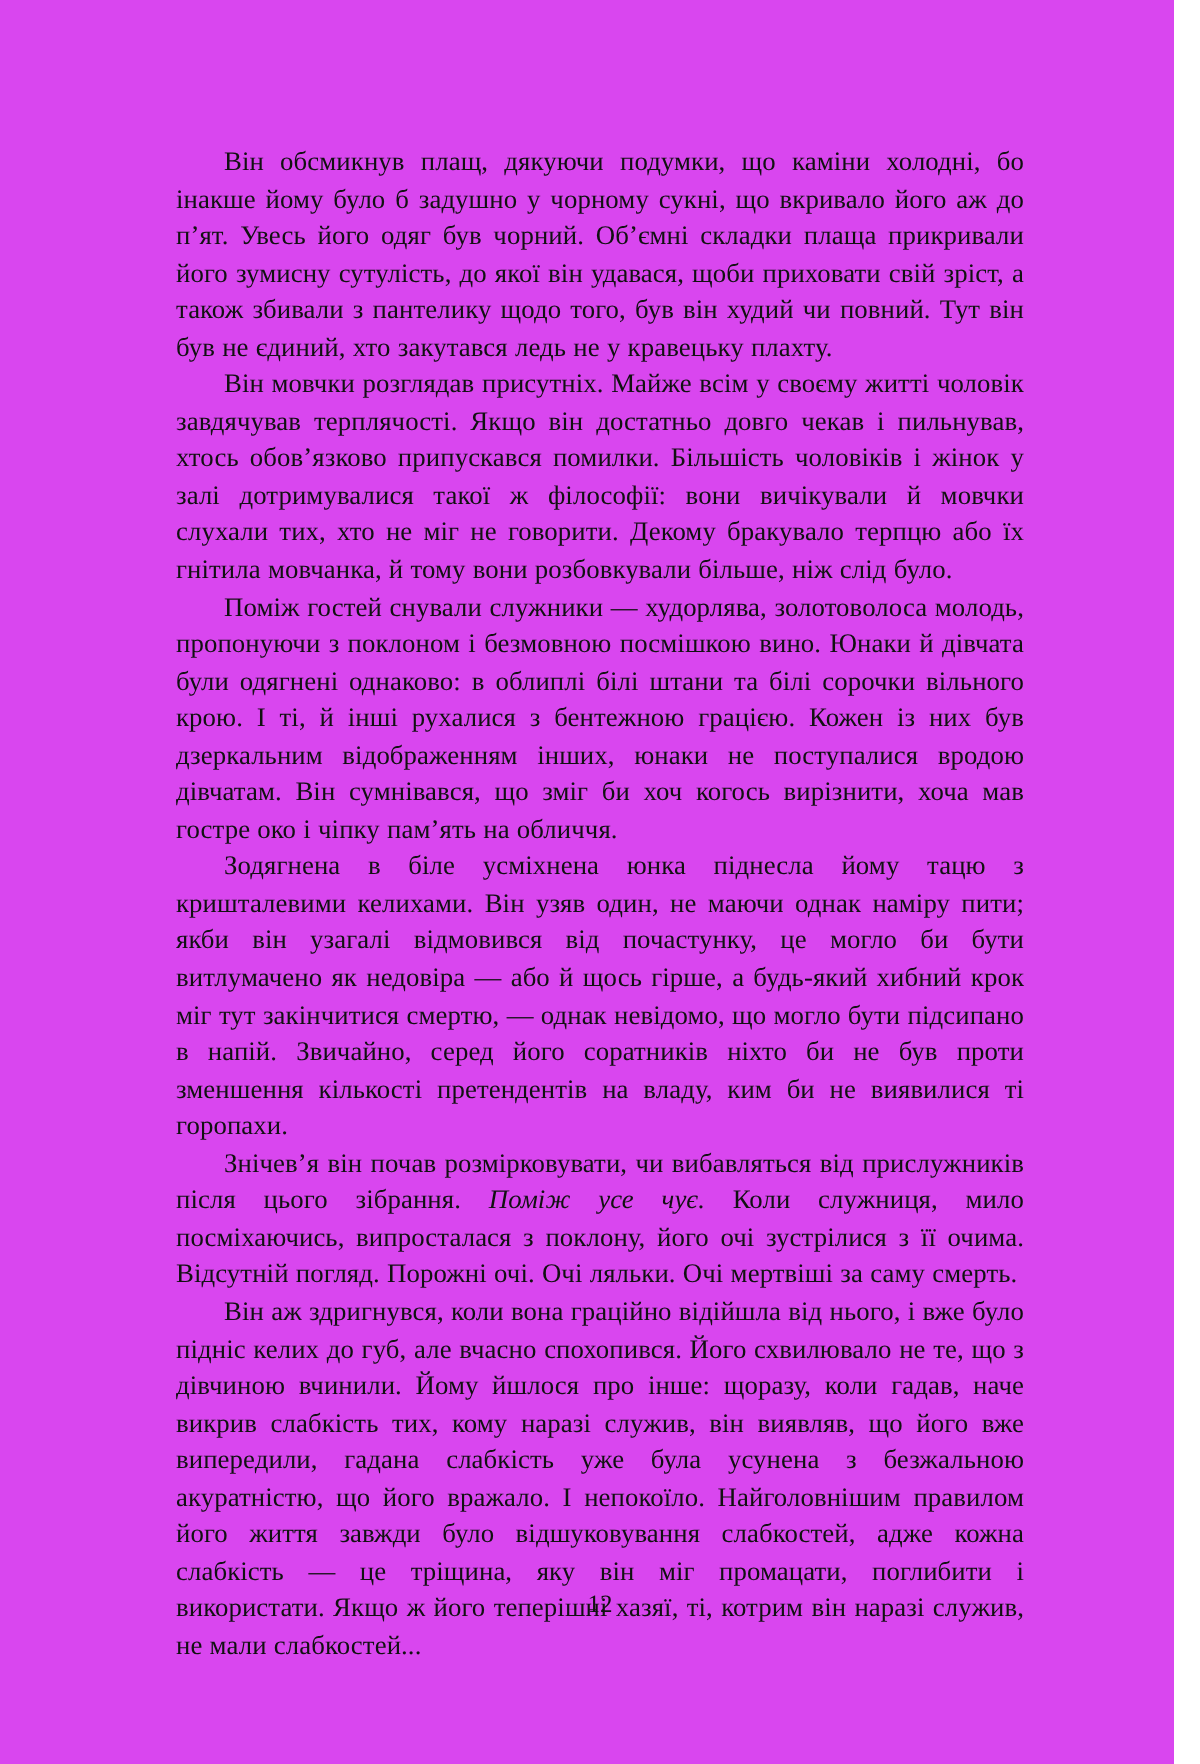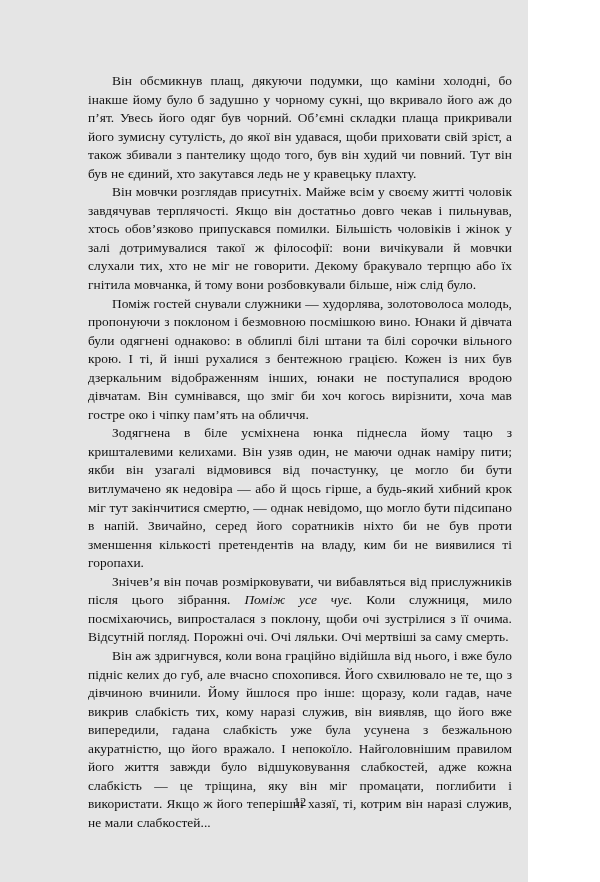--- a/index.html
+++ b/index.html
@@ -6,23 +6,23 @@
     margin: 0;
     padding: 0;
     background: #ffffff;
   }
   body {
     font-family: "Liberation Serif", "DejaVu Serif", serif;
     color: #111111;
   }
   #page {
     position: relative;
-    width: 528px;
+    width: 587px;
     height: 882px;
-    background: #e5e5e5;
+    background: #d946ef;
     overflow: hidden;
     box-sizing: border-box;
   }
   #text-column {
     position: absolute;
     left: 88px;
     top: 72px;
     width: 424px;
   }
   p.para {
@@ -58,21 +58,21 @@
   <div id="text-column">
 
     <p class="para">Він обсмикнув плащ, дякуючи подумки, що каміни холодні, бо інакше йому було б задушно у чорному сукні, що вкривало його аж до п’ят. Увесь його одяг був чорний. Об’ємні складки плаща прикривали його зумисну сутулість, до якої він удавася, щоби приховати свій зріст, а також збивали з пантелику щодо того, був він худий чи повний. Тут він був не єдиний, хто закутався ледь не у кравецьку плахту.</p>
 
     <p class="para">Він мовчки розглядав присутніх. Майже всім у своєму житті чоловік завдячував терплячості. Якщо він достатньо довго чекав і пильнував, хтось обов’язково припускався помилки. Більшість чоловіків і жінок у залі дотримувалися такої ж філософії: вони вичікували й мовчки слухали тих, хто не міг не говорити. Декому бракувало терпцю або їх гнітила мовчанка, й тому вони розбовкували більше, ніж слід було.</p>
 
     <p class="para">Поміж гостей снували служники — худорлява, золотоволоса молодь, пропонуючи з поклоном і безмовною посмішкою вино. Юнаки й дівчата були одягнені однаково: в облиплі білі штани та білі сорочки вільного крою. І ті, й інші рухалися з бентежною грацією. Кожен із них був дзеркальним відображенням інших, юнаки не поступалися вродою дівчатам. Він сумнівався, що зміг би хоч когось вирізнити, хоча мав гостре око і чіпку пам’ять на обличчя.</p>
 
     <p class="para">Зодягнена в біле усміхнена юнка піднесла йому тацю з кришталевими келихами. Він узяв один, не маючи однак наміру пити; якби він узагалі відмовився від почастунку, це могло би бути витлумачено як недовіра — або й щось гірше, а будь-який хибний крок міг тут закінчитися смертю, — однак невідомо, що могло бути підсипано в напій. Звичайно, серед його соратників ніхто би не був проти зменшення кількості претендентів на владу, ким би не виявилися ті горопахи.</p>
 
-    <p class="para"><span>Знічев’я він почав розмірковувати, чи вибавляться від прислужників після цього зібрання. </span><em class="italic-phrase">Поміж усе чує.</em><span> Коли служниця, мило посміхаючись, випросталася з поклону, щоби очі зустрілися з її очима. Відсутній погляд. Порожні очі. Очі ляльки. Очі мертвіші за саму смерть.</span></p>
+    <p class="para"><span>Знічев’я він почав розмірковувати, чи вибавляться від прислужників після цього зібрання. </span><em class="italic-phrase">Поміж усе чує.</em><span> Коли служниця, мило посміхаючись, випросталася з поклону, його очі зустрілися з її очима. Відсутній погляд. Порожні очі. Очі ляльки. Очі мертвіші за саму смерть.</span></p>
 
     <p class="para">Він аж здригнувся, коли вона граційно відійшла від нього, і вже було підніс келих до губ, але вчасно спохопився. Його схвилювало не те, що з дівчиною вчинили. Йому йшлося про інше: щоразу, коли гадав, наче викрив слабкість тих, кому наразі служив, він виявляв, що його вже випередили, гадана слабкість уже була усунена з безжальною акуратністю, що його вражало. І непокоїло. Найголовнішим правилом його життя завжди було відшуковування слабкостей, адже кожна слабкість — це тріщина, яку він міг промацати, поглибити і використати. Якщо ж його теперішні хазяї, ті, котрим він наразі служив, не мали слабкостей...</p>
 
   </div>
 
   <div id="folio">12</div>
 
 </div>
 
 </body></html>

